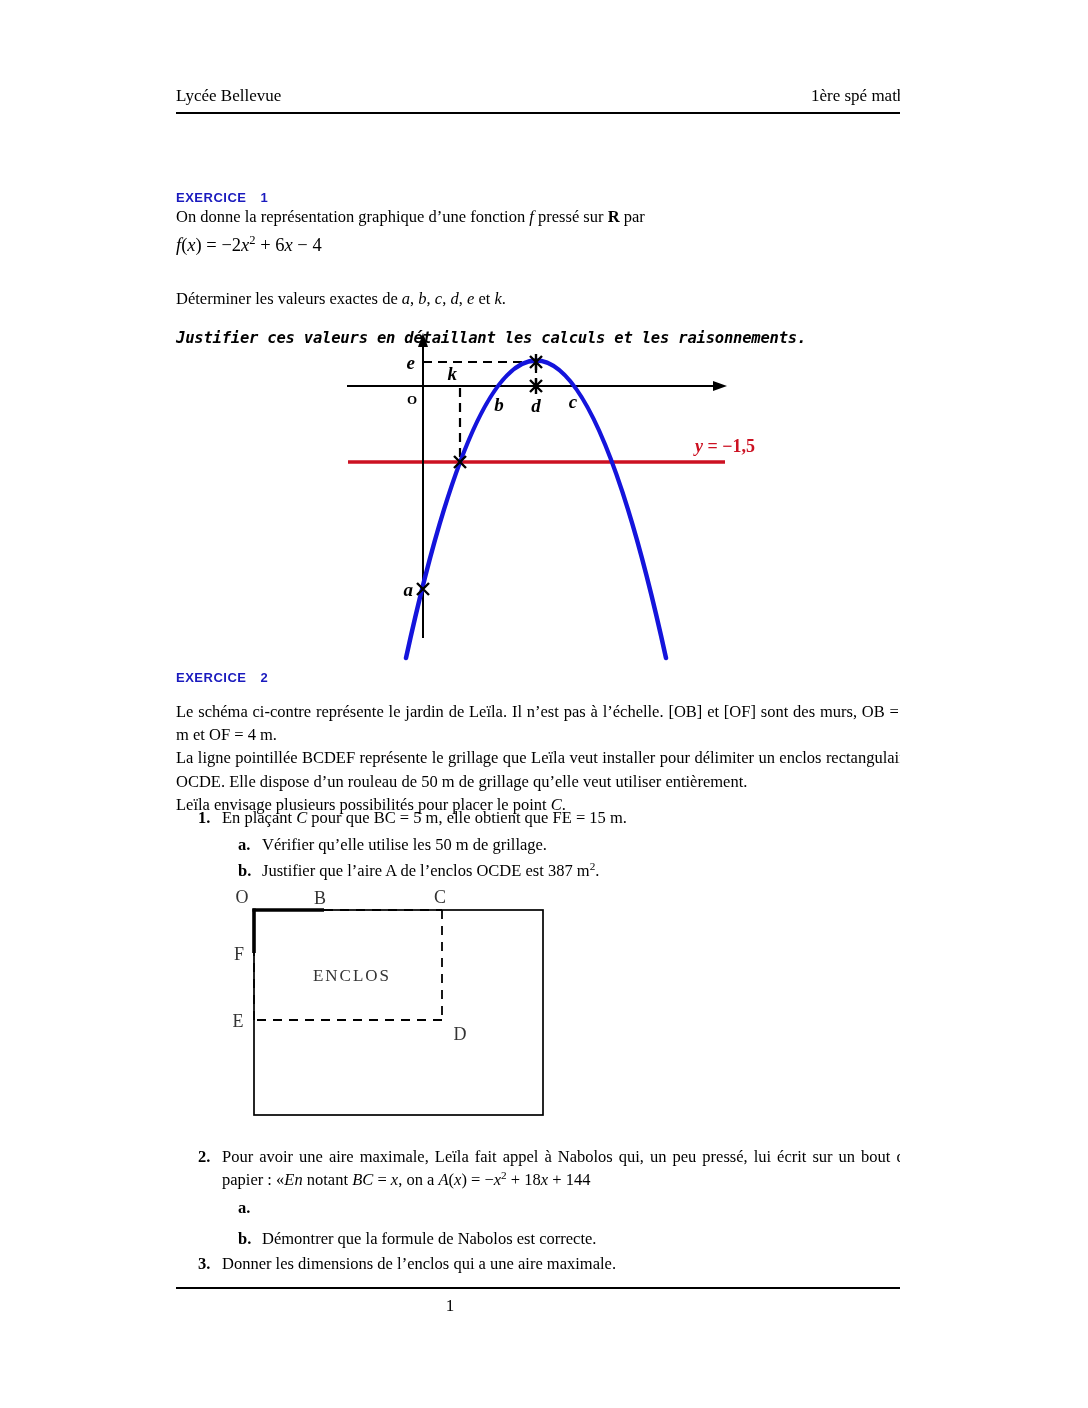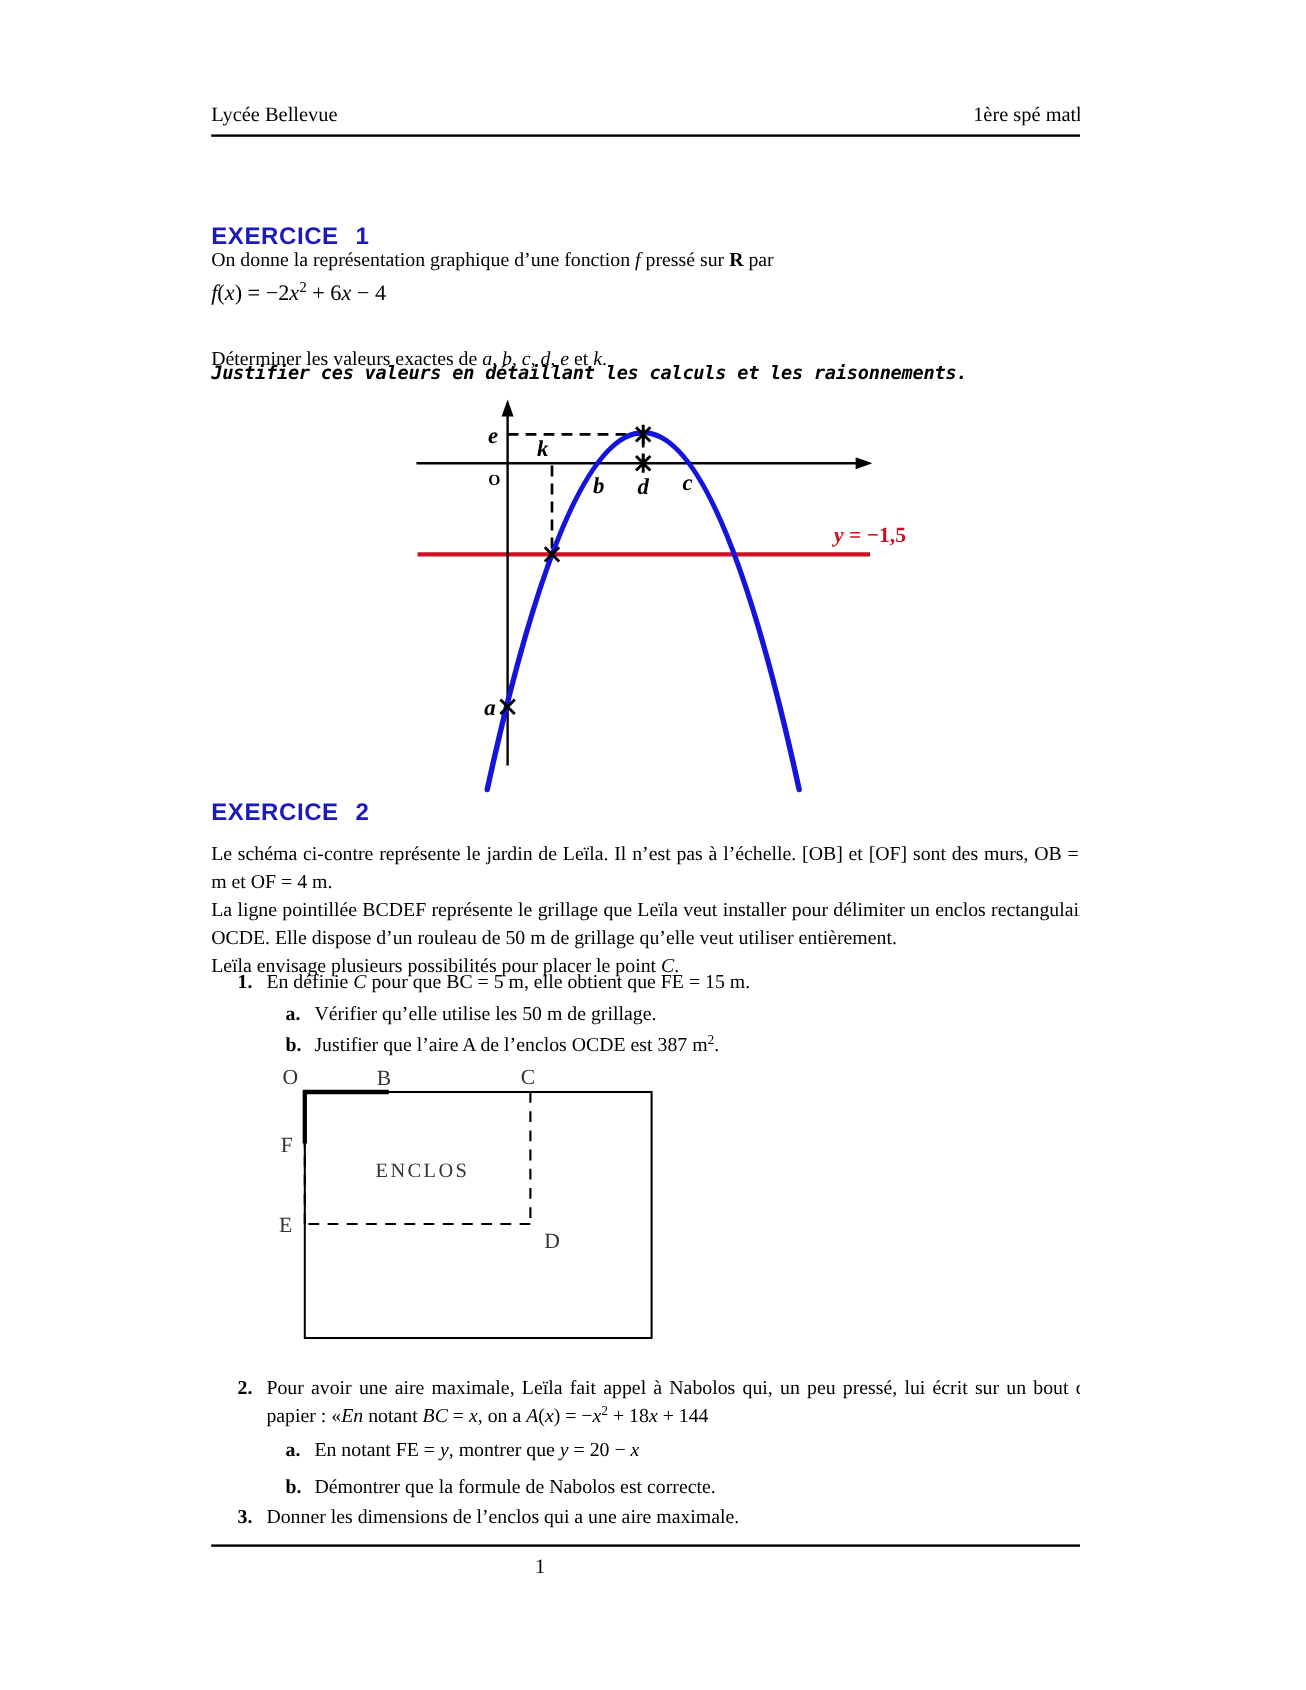--- a/index.html
+++ b/index.html
@@ -6,21 +6,21 @@
   .page{position:relative;width:900px;height:1408px;background:#fff;overflow:hidden;
         font-family:"Liberation Serif","DejaVu Serif",serif;color:#000;
         font-size:16.5px;line-height:23px;}
   .header{position:absolute;left:176px;top:84px;width:736px;
           display:flex;justify-content:space-between;
           border-bottom:2.5px solid #000;padding-bottom:5px;font-size:17px;}
   .title{position:absolute;left:0;top:138px;width:100%;margin:0;text-align:center;
          font-size:24px;font-weight:bold;}
   .ex-heading{position:absolute;left:176px;
               font-family:"Liberation Sans","DejaVu Sans",sans-serif;
-              font-weight:bold;font-size:20px;letter-spacing:.5px;
+              font-weight:bold;font-size:13px;letter-spacing:.5px;
               color:var(--heading-blue,#1a1abe);}
   .ex-heading .num{margin-left:14px;}
   .line{position:absolute;left:176px;width:736px;}
   .formula{position:absolute;left:176px;width:736px;text-align:left;font-size:18.5px;}
   .justify-line{font-family:"DejaVu Sans Mono","Liberation Mono",monospace;
                 font-weight:bold;font-style:italic;font-size:15.5px;letter-spacing:-0.2px;}
   .paras{position:absolute;left:176px;width:736px;margin-top:12px;}
   .jpara{text-align:justify;line-height:23.2px;}
   .run-m,.run-i{font-style:italic;}
   .run-bb{font-weight:bold;}
@@ -61,21 +61,21 @@
   <div class="ex-heading" style="top:186px">
     <span>EXERCICE</span><span class="num">1</span>
   </div>
 
   <div class="line" style="top:205px"><span>On donne la représentation graphique d’une fonction </span><span class="run-m">f</span><span> pressé sur </span><span class="run-bb">R</span><span> par</span></div>
 
   <div class="formula" style="top:234px"><span class="run-m">f</span><span>(</span><span class="run-m">x</span><span>) = −2</span><span class="run-m">x</span><span class="run-sup">2</span><span> + 6</span><span class="run-m">x</span><span> − 4</span></div>
 
   <div class="line" style="top:287px"><span>Déterminer les valeurs exactes de </span><span class="run-m">a</span><span>, </span><span class="run-m">b</span><span>, </span><span class="run-m">c</span><span>, </span><span class="run-m">d</span><span>, </span><span class="run-m">e</span><span> et </span><span class="run-m">k</span><span>.</span></div>
 
-  <div class="line justify-line" style="top:300px">Justifier ces valeurs en détaillant les calculs et les raisonnements.</div>
+  <div class="line justify-line" style="top:327px">Justifier ces valeurs en détaillant les calculs et les raisonnements.</div>
 
   <svg class="fig" style="left:345px;top:333px" width="420" height="330" viewBox="0 0 420 330">
     <line class="redline" x1="3" y1="129" x2="380" y2="129"></line>
     <line class="axis" x1="78" y1="6" x2="78" y2="305"></line>
     <polygon points="78,0 73,14 83,14" fill="#000"></polygon>
     <line class="axis" x1="2" y1="53" x2="370" y2="53"></line>
     <polygon points="382,53 368,48 368,58" fill="#000"></polygon>
     <path class="dash" d="M78,29 H191"></path>
     <path class="dash" d="M191,31 V51"></path>
     <path class="dash" d="M115,55 V127"></path>
@@ -99,21 +99,21 @@
   </div>
 
   <div class="paras" style="top:688px">
     <div class="jpara">Le schéma ci-contre représente le jardin de Leïla. Il n’est pas à l’échelle. [OB] et [OF] sont des murs, OB = 6 m et OF = 4 m.</div>
     <div class="jpara">La ligne pointillée BCDEF représente le grillage que Leïla veut installer pour délimiter un enclos rectangulaire OCDE. Elle dispose d’un rouleau de 50 m de grillage qu’elle veut utiliser entièrement.</div>
     <div class="jpara"><span>Leïla envisage plusieurs possibilités pour placer le point </span><span class="run-m">C</span><span>.</span></div>
   </div>
 
   <div class="li l1" style="top:806px">
     <span class="num">1.</span>
-    <span class="li-text"><span>En définie </span><span class="run-m">C</span><span> pour que BC = 5 m, elle obtient que FE = 15 m.</span></span>
+    <span class="li-text"><span>En plaçant </span><span class="run-m">C</span><span> pour que BC = 5 m, elle obtient que FE = 15 m.</span></span>
   </div>
   <div class="li l2" style="top:833px">
     <span class="num">a.</span>
     <span class="li-text"><span>Vérifier qu’elle utilise les 50 m de grillage.</span></span>
   </div>
   <div class="li l2" style="top:859px">
     <span class="num">b.</span>
     <span class="li-text"><span>Justifier que l’aire A de l’enclos OCDE est 387 m</span><span class="run-sup">2</span><span>.</span></span>
   </div>
 
@@ -133,21 +133,20 @@
     <text class="dlabel" x="235" y="155" text-anchor="middle">D</text>
     <text class="enclos" x="127" y="96" text-anchor="middle">ENCLOS</text>
   </svg>
 
   <div class="li l1" style="top:1145px">
     <span class="num">2.</span>
     <span class="li-text jpara"><span>Pour avoir une aire maximale, Leïla fait appel à Nabolos qui, un peu pressé, lui écrit sur un bout de papier : «</span><span class="run-i">En</span><span> notant </span><span class="run-m">BC</span><span> = </span><span class="run-m">x</span><span>, on a </span><span class="run-m">A</span><span>(</span><span class="run-m">x</span><span>) = −</span><span class="run-m">x</span><span class="run-sup">2</span><span> + 18</span><span class="run-m">x</span><span> + 144</span></span>
   </div>
   <div class="li l2" style="top:1196px">
     <span class="num">a.</span>
-    <span class="li-text"><span>En notant FE = </span><span class="run-m">y</span><span>, montrer que </span><span class="run-m">y</span><span> = 20 − </span><span class="run-m">x</span></span>
   </div>
   <div class="li l2" style="top:1227px">
     <span class="num">b.</span>
     <span class="li-text"><span>Démontrer que la formule de Nabolos est correcte.</span></span>
   </div>
   <div class="li l1" style="top:1252px">
     <span class="num">3.</span>
     <span class="li-text"><span>Donner les dimensions de l’enclos qui a une aire maximale.</span></span>
   </div>
 

